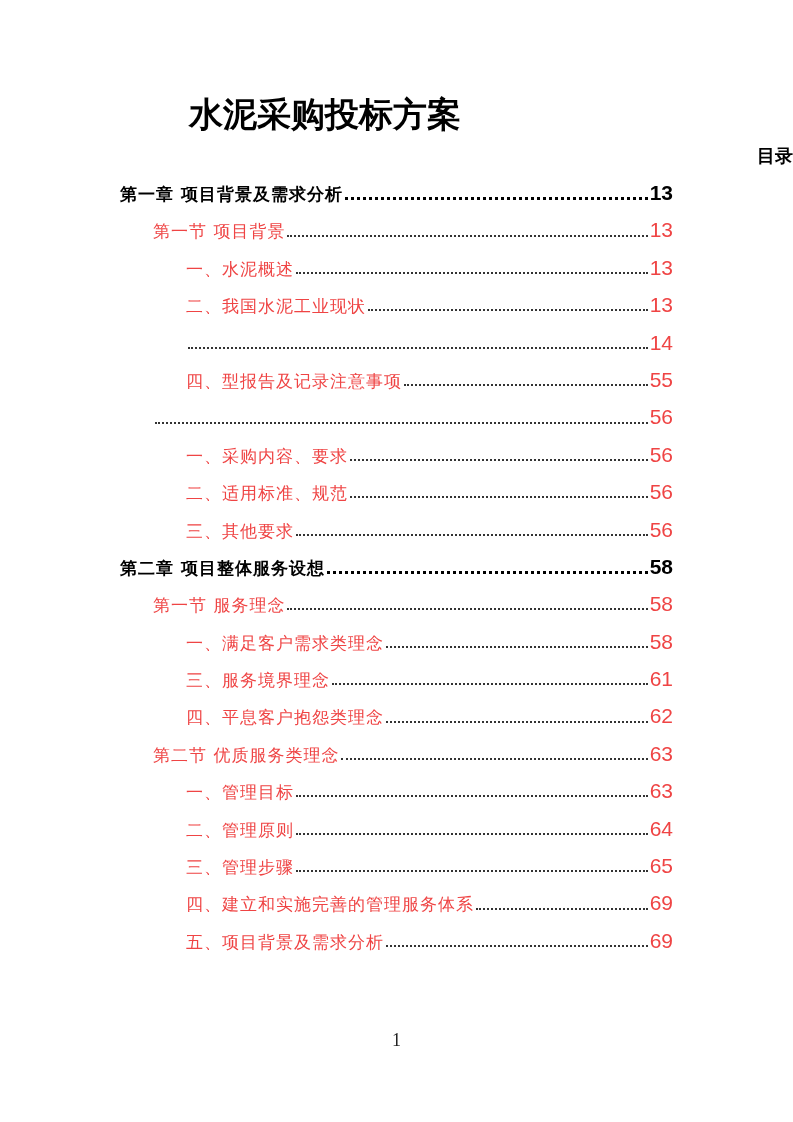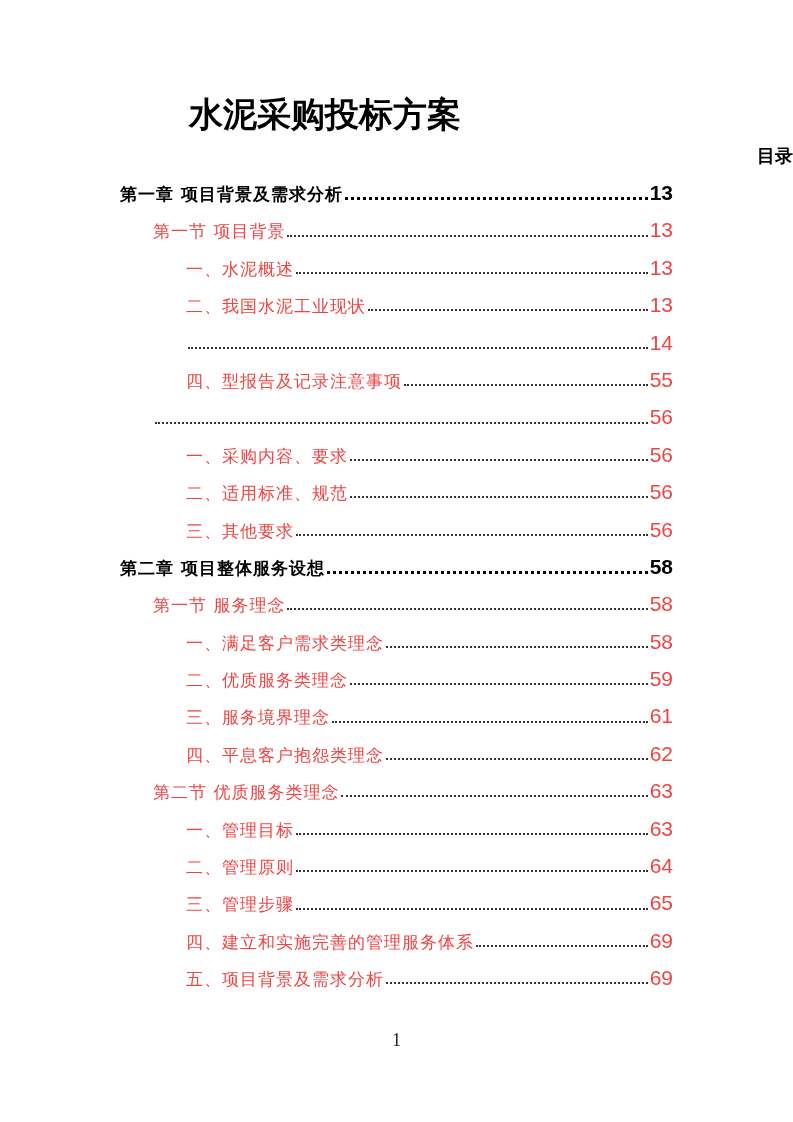--- a/index.html
+++ b/index.html
@@ -169,25 +169,20 @@
     <span class="label">第一节  服务理念</span>
     <span class="leader"></span>
     <span class="page">58</span>
   </li>
   <li class="toc-entry level-3">
     <span class="label">一、满足客户需求类理念</span>
     <span class="leader"></span>
     <span class="page">58</span>
   </li>
   <li class="toc-entry level-3">
-    <span class="label">二、优质服务类理念</span>
-    <span class="leader"></span>
-    <span class="page">59</span>
-  </li>
-  <li class="toc-entry level-3">
     <span class="label">三、服务境界理念</span>
     <span class="leader"></span>
     <span class="page">61</span>
   </li>
   <li class="toc-entry level-3">
     <span class="label">四、平息客户抱怨类理念</span>
     <span class="leader"></span>
     <span class="page">62</span>
   </li>
   <li class="toc-entry level-2">

